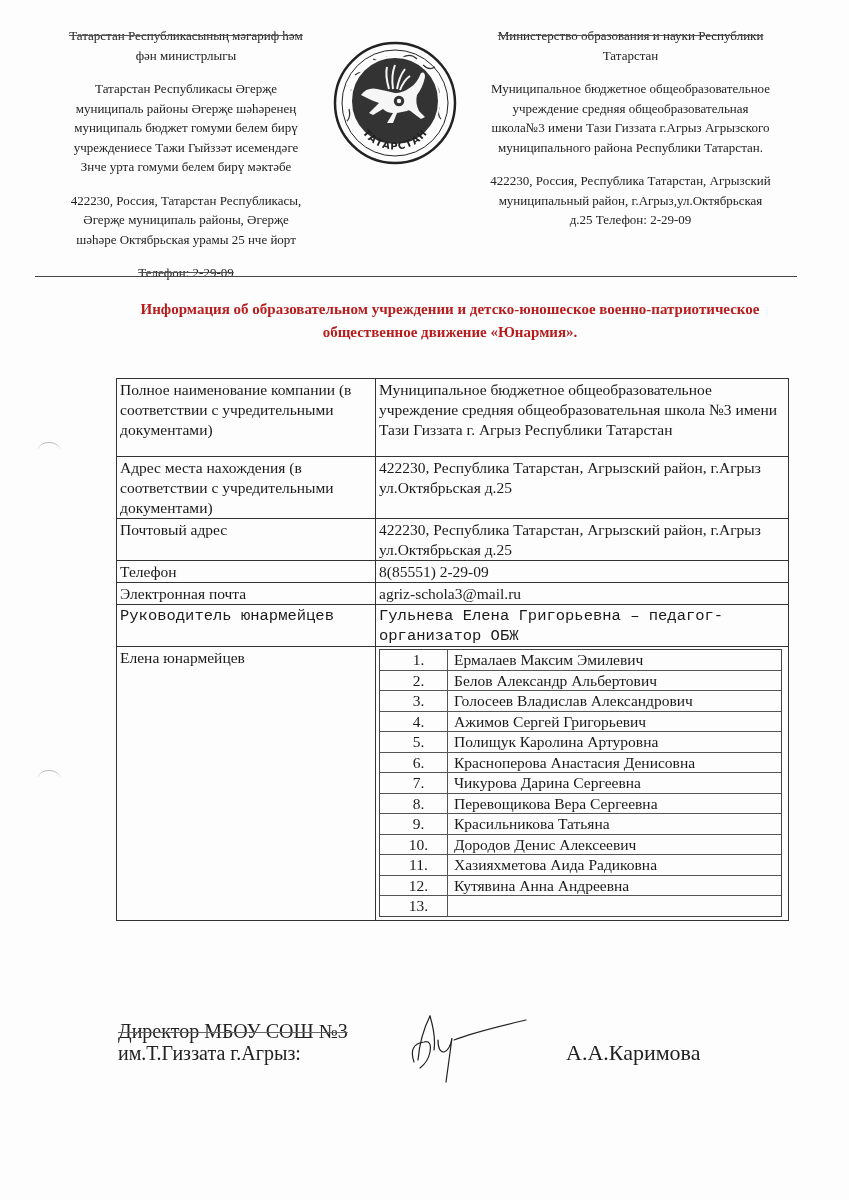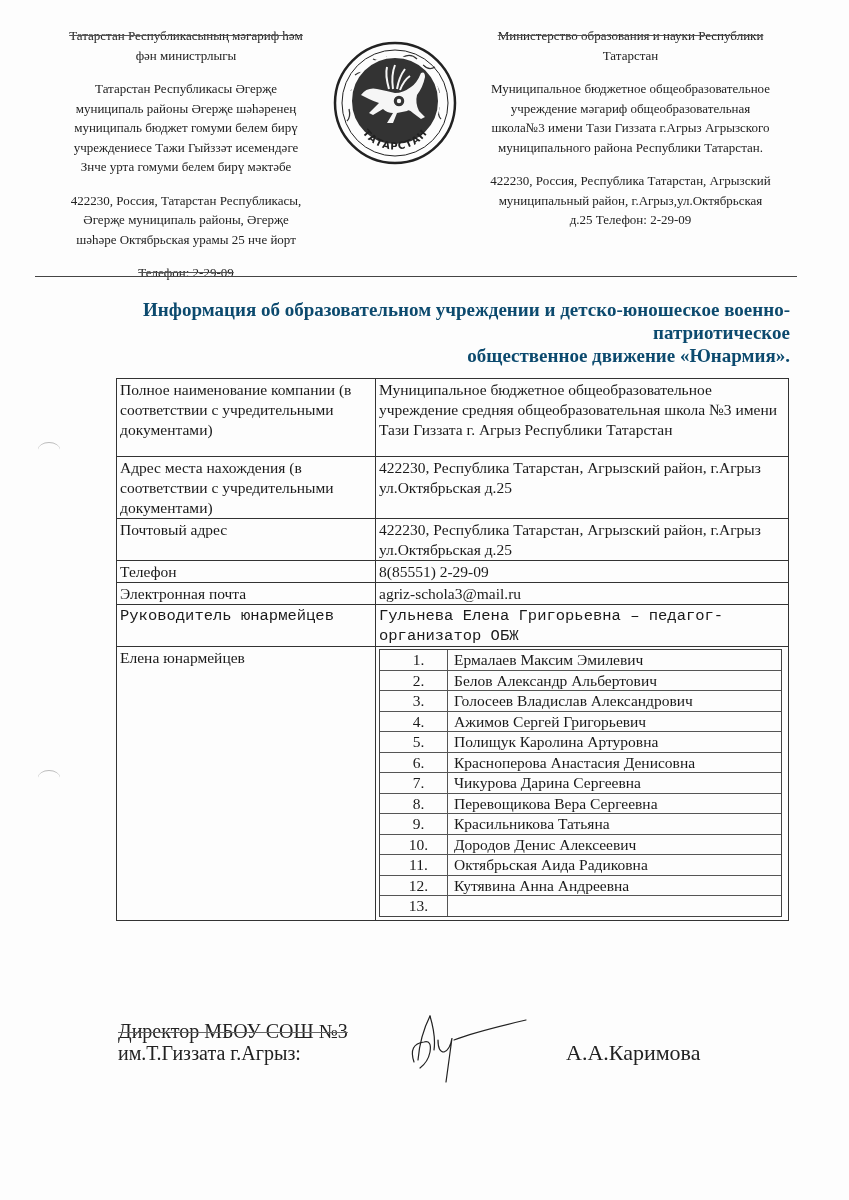--- a/index.html
+++ b/index.html
@@ -10,22 +10,22 @@
   }
   .abs { position: absolute; }
   .hdr { text-align: center; font-size: 13px; line-height: 19.5px; color: #222; }
   .hdr p { margin: 0; }
   .hdr .gap { height: 14px; }
   #hdr-left { left: 48px; top: 26px; width: 276px; }
   #hdr-right { left: 478px; top: 26px; width: 305px; }
   .strike { text-decoration: line-through; text-decoration-color: #555; }
   #emblem { left: 333px; top: 41px; width: 124px; height: 124px; }
   #divider { left: 35px; top: 276px; width: 762px; height: 0; border-top: 1.5px solid #444; }
-  #title { left: 110px; top: 298px; width: 680px; text-align: right; font-weight: bold;
-    font-size: 19px; line-height: 23px; color: #0c4a6e; }
+  #title { left: 110px; top: 298px; width: 680px; text-align: center; font-weight: bold;
+    font-size: 15px; line-height: 23px; color: #b91c1c; }
   #info-table { left: 116px; top: 378px; width: 673px; border-collapse: collapse; font-size: 15.5px; line-height: 20px; }
   #info-table td { border: 1.2px solid #333; vertical-align: top; padding: 1px 3px 0 3px; }
   #info-table td.k { width: 252px; }
   #info-table td.v { padding-left: 3px; }
   .row-name td { height: 76px; }
   .row-addr td { height: 58px; margin-top: 29px; }
   .row-post td { height: 38px; }
   .row-phone td { height: 18px; }
   .row-email td { height: 18px; }
   .row-lead td { height: 38px; font-family: Liberation Mono, monospace; }
@@ -89,21 +89,21 @@
   <text font-family="DejaVu Sans, sans-serif" font-size="10" font-weight="bold" fill="#222" letter-spacing="1">
     <textPath href="#arcpath" startOffset="50%" text-anchor="middle">ТАТАРСТАН</textPath>
   </text>
 </svg>
 
 <div id="hdr-right" class="abs hdr">
   <p class="strike">Министерство образования и науки Республики</p>
   <p>Татарстан</p>
   <div class="gap"></div>
   <p>Муниципальное бюджетное общеобразовательное</p>
-  <p>учреждение мәгариф общеобразовательная</p>
+  <p>учреждение средняя общеобразовательная</p>
   <p>школа№3 имени Тази Гиззата г.Агрыз Агрызского</p>
   <p>муниципального района Республики Татарстан.</p>
   <div class="gap"></div>
   <p>422230, Россия, Республика Татарстан, Агрызский</p>
   <p>муниципальный район, г.Агрыз,ул.Октябрьская</p>
   <p>д.25 Телефон: 2-29-09</p>
 </div>
 
 <div id="divider" class="abs"></div>
 
@@ -178,21 +178,21 @@
               <tr>
                 <td class="num">9.</td>
                 <td>Красильникова Татьяна</td>
               </tr>
               <tr>
                 <td class="num">10.</td>
                 <td>Дородов Денис Алексеевич</td>
               </tr>
               <tr>
                 <td class="num">11.</td>
-                <td>Октябрьская Аида Радиковна</td>
+                <td>Хазияхметова Аида Радиковна</td>
               </tr>
               <tr>
                 <td class="num">12.</td>
                 <td>Кутявина Анна Андреевна</td>
               </tr>
               <tr>
                 <td class="num">13.</td>
                 <td></td>
               </tr>
             </tbody>

